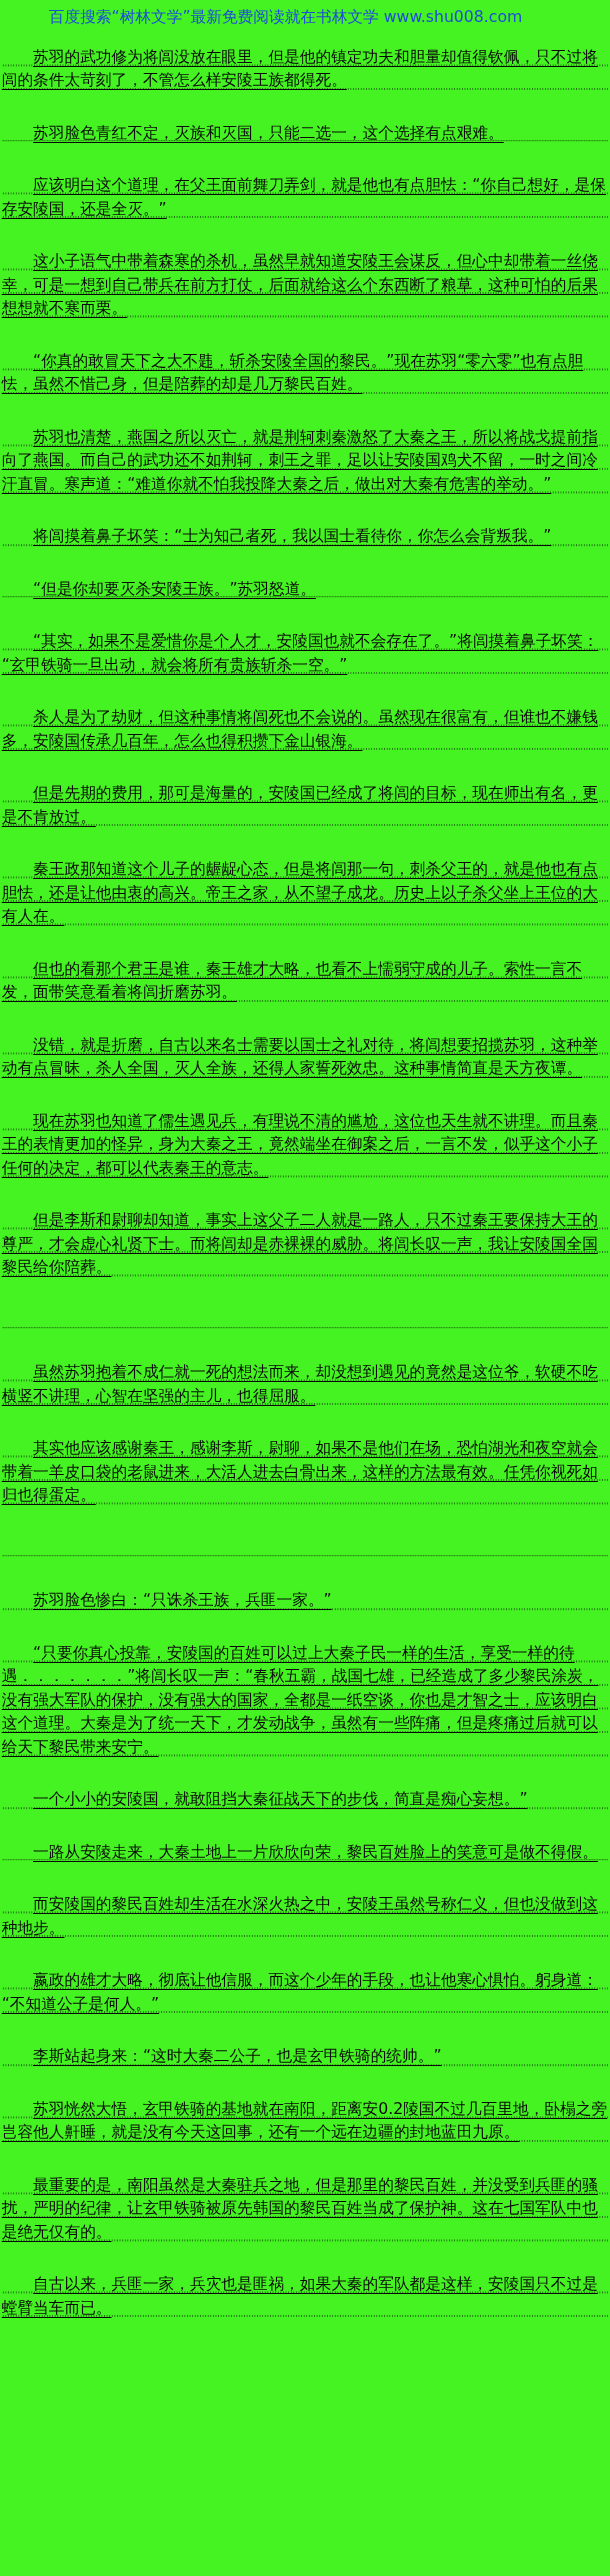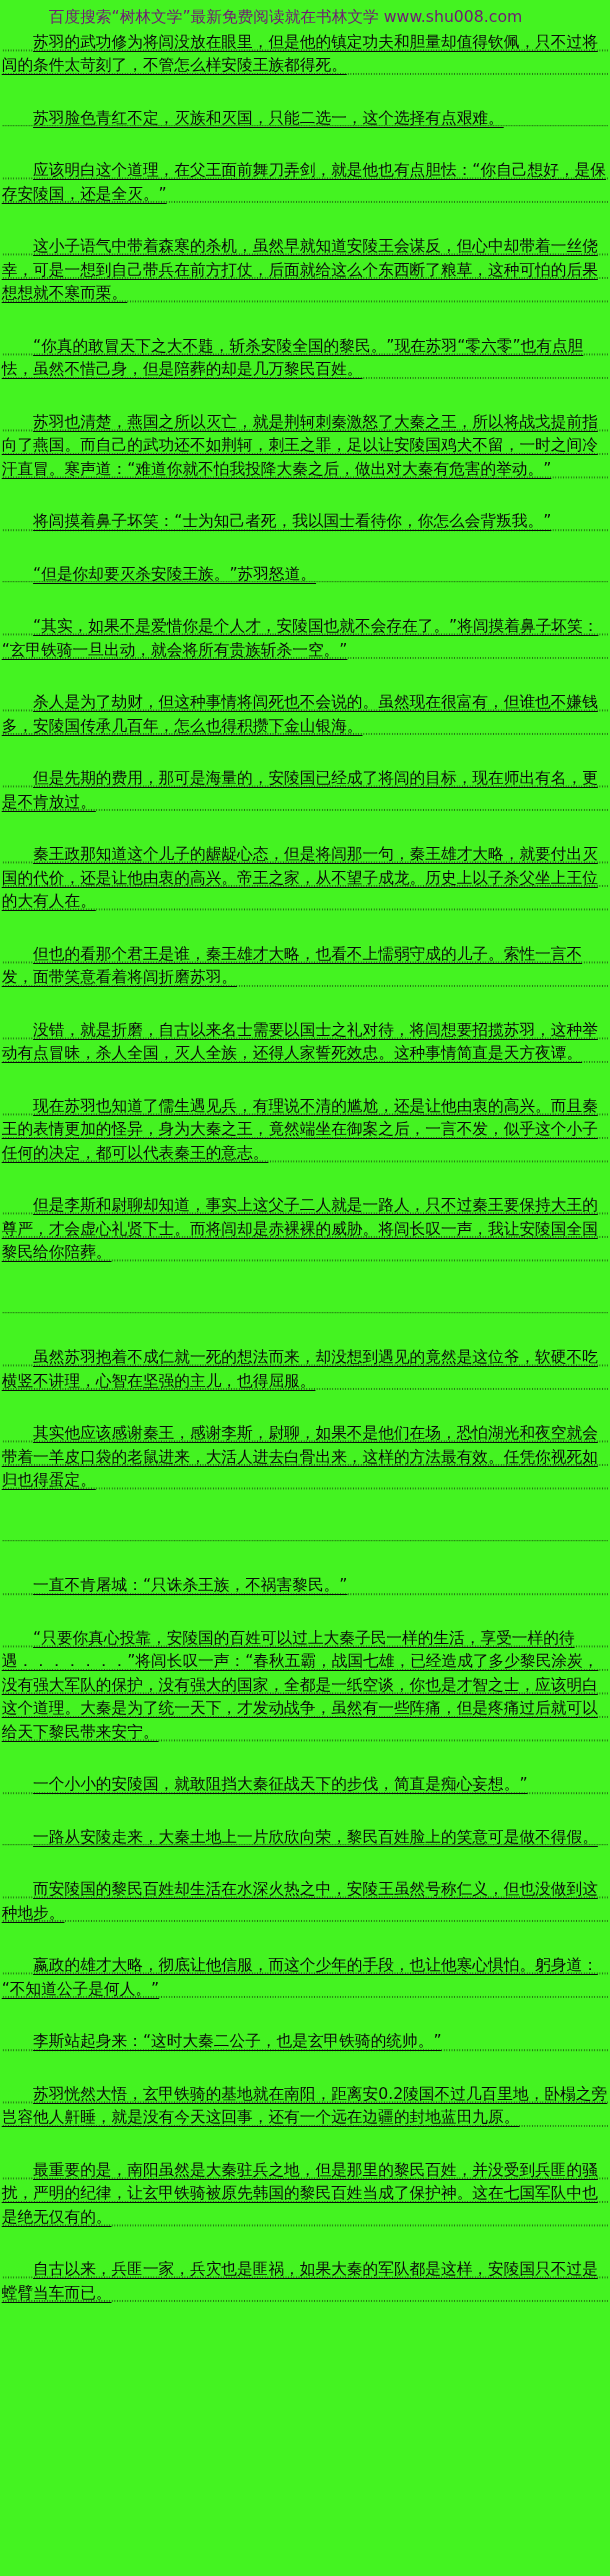--- a/index.html
+++ b/index.html
@@ -10,67 +10,67 @@
     color:#0a0a0a;
     font-family:"DejaVu Sans","Liberation Sans",sans-serif;
     font-size:15.7px;
     line-height:23.5px;
   }
   .page{padding:5.2px 1.7px 7px 1.7px;}
   .promo{
     margin:0;
     text-indent:3em;
     white-space:nowrap;
-    color:#701a75;
+    color:#1d4ed8;
   }
   .para{
     margin:29px 0 0 0;
     text-indent:2em;
     min-height:23.5px;
     text-decoration:underline;
     text-decoration-thickness:0.9px;
     text-underline-offset:3.5px;
     text-decoration-color:#0a0a0a;
     
     background-image:radial-gradient(circle, rgba(0,0,0,.55) 0.7px, rgba(0,0,0,0) 1px);
     background-size:2.6px 23.5px;
     background-position:0 8.7px;
     word-break:break-all;
   }
-  .para.first{margin-top:1px;}
+  .para.first{margin-top:16px;}
   .para.blank{text-indent:0;}
 </style>
 </head>
 <body>
 
 <div class="page">
 
   <p class="promo">百度搜索“树林文学”最新免费阅读就在书林文学 www.shu008.com</p>
 
   <p class="para first">苏羽的武功修为将闾没放在眼里，但是他的镇定功夫和胆量却值得钦佩，只不过将闾的条件太苛刻了，不管怎么样安陵王族都得死。</p>
   <p class="para">苏羽脸色青红不定，灭族和灭国，只能二选一，这个选择有点艰难。</p>
   <p class="para">应该明白这个道理，在父王面前舞刀弄剑，就是他也有点胆怯：“你自己想好，是保存安陵国，还是全灭。”</p>
   <p class="para">这小子语气中带着森寒的杀机，虽然早就知道安陵王会谋反，但心中却带着一丝侥幸，可是一想到自己带兵在前方打仗，后面就给这么个东西断了粮草，这种可怕的后果想想就不寒而栗。</p>
   <p class="para">“你真的敢冒天下之大不韪，斩杀安陵全国的黎民。”现在苏羽“零六零”也有点胆怯，虽然不惜己身，但是陪葬的却是几万黎民百姓。</p>
   <p class="para">苏羽也清楚，燕国之所以灭亡，就是荆轲刺秦激怒了大秦之王，所以将战戈提前指向了燕国。而自己的武功还不如荆轲，刺王之罪，足以让安陵国鸡犬不留，一时之间冷汗直冒。寒声道：“难道你就不怕我投降大秦之后，做出对大秦有危害的举动。”</p>
   <p class="para">将闾摸着鼻子坏笑：“士为知己者死，我以国士看待你，你怎么会背叛我。”</p>
   <p class="para">“但是你却要灭杀安陵王族。”苏羽怒道。</p>
   <p class="para">“其实，如果不是爱惜你是个人才，安陵国也就不会存在了。”将闾摸着鼻子坏笑：“玄甲铁骑一旦出动，就会将所有贵族斩杀一空。”</p>
   <p class="para">杀人是为了劫财，但这种事情将闾死也不会说的。虽然现在很富有，但谁也不嫌钱多，安陵国传承几百年，怎么也得积攒下金山银海。</p>
   <p class="para">但是先期的费用，那可是海量的，安陵国已经成了将闾的目标，现在师出有名，更是不肯放过。</p>
-  <p class="para">秦王政那知道这个儿子的龌龊心态，但是将闾那一句，秦王雄才大略，就要付出灭国的代价，还是让他由衷的高兴。帝王之家，从不望子成龙。历史上以子杀父坐上王位的大有人在。</p>
+  <p class="para">秦王政那知道这个儿子的龌龊心态，但是将闾那一句，刺杀父王的，就是他也有点胆怯，还是让他由衷的高兴。帝王之家，从不望子成龙。历史上以子杀父坐上王位的大有人在。</p>
   <p class="para">但也的看那个君王是谁，秦王雄才大略，也看不上懦弱守成的儿子。索性一言不发，面带笑意看着将闾折磨苏羽。</p>
   <p class="para">没错，就是折磨，自古以来名士需要以国士之礼对待，将闾想要招揽苏羽，这种举动有点冒昧，杀人全国，灭人全族，还得人家誓死效忠。这种事情简直是天方夜谭。</p>
-  <p class="para">现在苏羽也知道了儒生遇见兵，有理说不清的尴尬，还是让他由衷的高兴。而且秦王的表情更加的怪异，身为大秦之王，竟然端坐在御案之后，一言不发，似乎这个小子任何的决定，都可以代表秦王的意志。</p>
+  <p class="para">现在苏羽也知道了儒生遇见兵，有理说不清的尴尬，这位也天生就不讲理。而且秦王的表情更加的怪异，身为大秦之王，竟然端坐在御案之后，一言不发，似乎这个小子任何的决定，都可以代表秦王的意志。</p>
   <p class="para">但是李斯和尉聊却知道，事实上这父子二人就是一路人，只不过秦王要保持大王的尊严，才会虚心礼贤下士。而将闾却是赤裸裸的威胁。将闾长叹一声，我让安陵国全国黎民给你陪葬。</p>
   <p class="para blank"></p>
   <p class="para">虽然苏羽抱着不成仁就一死的想法而来，却没想到遇见的竟然是这位爷，软硬不吃横竖不讲理，心智在坚强的主儿，也得屈服。</p>
   <p class="para">其实他应该感谢秦王，感谢李斯，尉聊，如果不是他们在场，恐怕湖光和夜空就会带着一羊皮口袋的老鼠进来，大活人进去白骨出来，这样的方法最有效。任凭你视死如归也得蛋定。</p>
   <p class="para blank"></p>
-  <p class="para">一直不肯屠城：“只诛杀王族，不祸害黎民。”</p>
+  <p class="para">苏羽脸色惨白：“只诛杀王族，兵匪一家。”</p>
   <p class="para">“只要你真心投靠，安陵国的百姓可以过上大秦子民一样的生活，享受一样的待遇．．．．．．．”将闾长叹一声：“春秋五霸，战国七雄，已经造成了多少黎民涂炭，没有强大军队的保护，没有强大的国家，全都是一纸空谈，你也是才智之士，应该明白这个道理。大秦是为了统一天下，才发动战争，虽然有一些阵痛，但是疼痛过后就可以给天下黎民带来安宁。</p>
   <p class="para">一个小小的安陵国，就敢阻挡大秦征战天下的步伐，简直是痴心妄想。”</p>
   <p class="para">一路从安陵走来，大秦土地上一片欣欣向荣，黎民百姓脸上的笑意可是做不得假。</p>
   <p class="para">而安陵国的黎民百姓却生活在水深火热之中，安陵王虽然号称仁义，但也没做到这种地步。</p>
   <p class="para">嬴政的雄才大略，彻底让他信服，而这个少年的手段，也让他寒心惧怕。躬身道：“不知道公子是何人。”</p>
   <p class="para">李斯站起身来：“这时大秦二公子，也是玄甲铁骑的统帅。”</p>
   <p class="para">苏羽恍然大悟，玄甲铁骑的基地就在南阳，距离安0.2陵国不过几百里地，卧榻之旁岂容他人鼾睡，就是没有今天这回事，还有一个远在边疆的封地蓝田九原。</p>
   <p class="para">最重要的是，南阳虽然是大秦驻兵之地，但是那里的黎民百姓，并没受到兵匪的骚扰，严明的纪律，让玄甲铁骑被原先韩国的黎民百姓当成了保护神。这在七国军队中也是绝无仅有的。</p>
   <p class="para">自古以来，兵匪一家，兵灾也是匪祸，如果大秦的军队都是这样，安陵国只不过是螳臂当车而已。</p>
 

